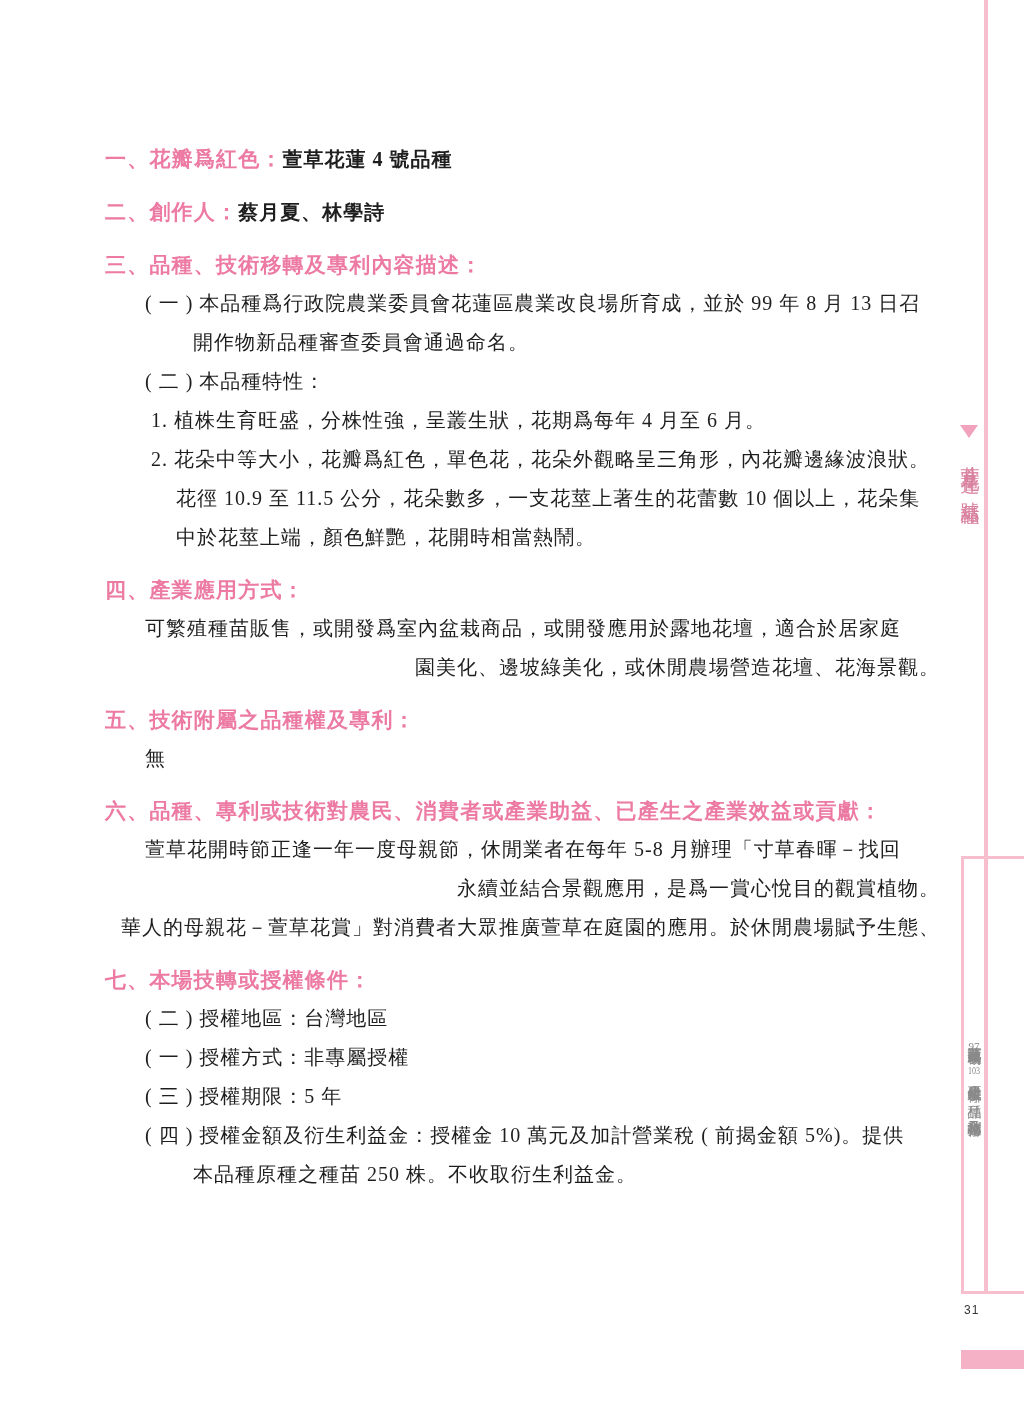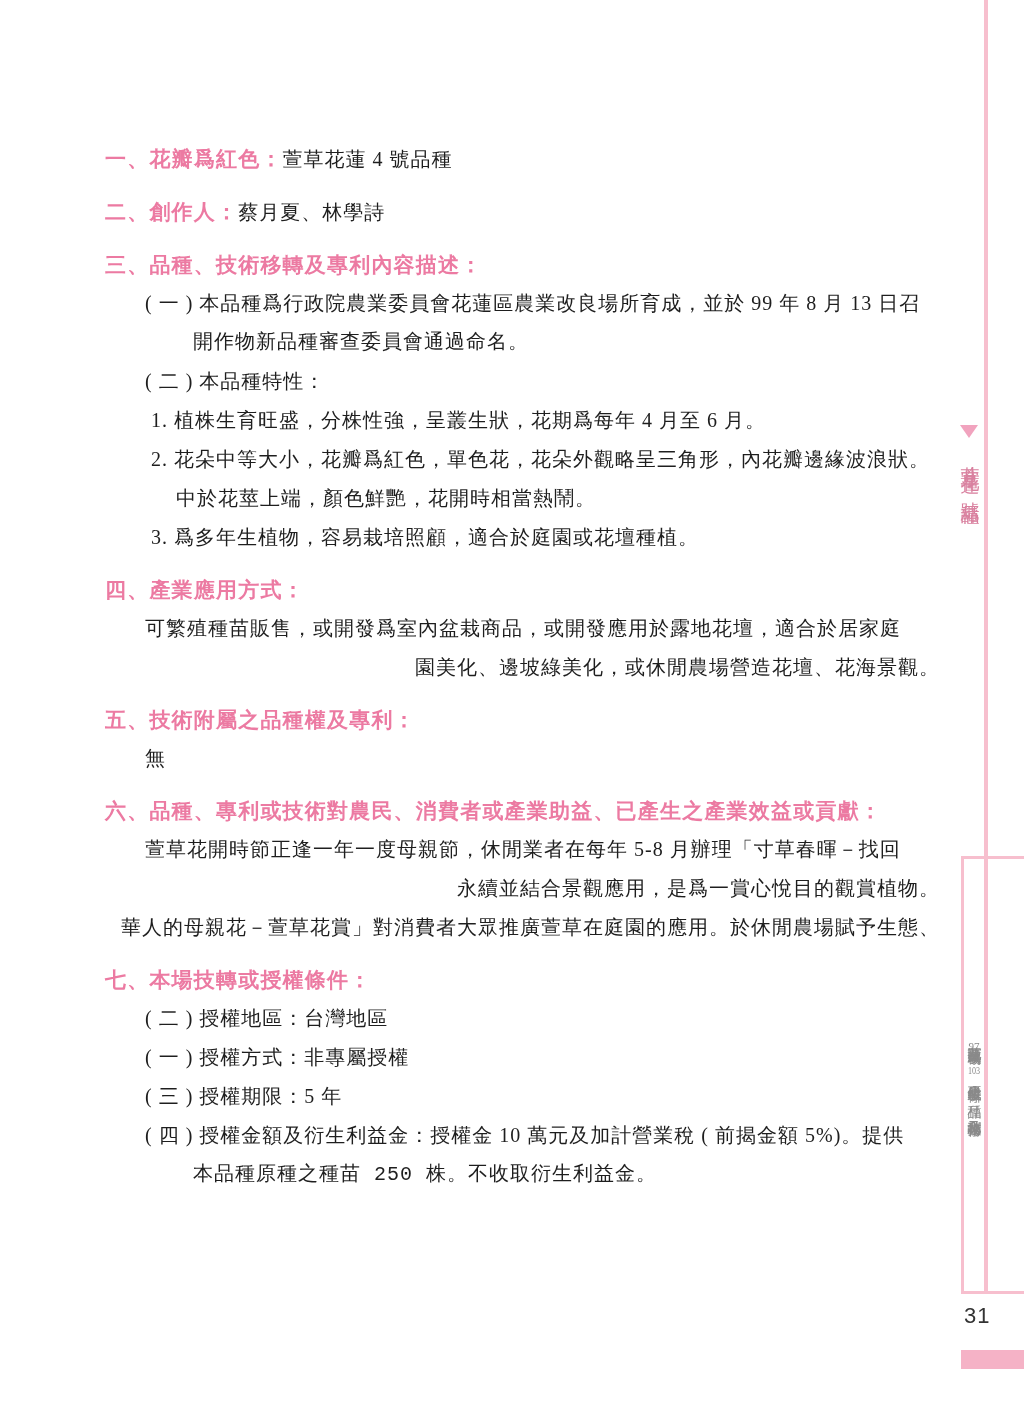--- a/index.html
+++ b/index.html
@@ -27,30 +27,30 @@
   .heading {
     font-family:"Liberation Sans","DejaVu Sans",sans-serif;
     font-weight:600;
     color:#ec7aa2;
     font-size:21px;
     letter-spacing:1.2px;
     margin-top:13px;
   }
   .heading .h-inline {
     font-family:"Liberation Serif","DejaVu Serif",serif;
-    font-weight:400;
+    font-weight:700;
     color:#1e1e1e;
     font-size:20px;
     letter-spacing:1px;
   }
   .ind0 { padding-left:0;text-align:right; }
   .ind1 { padding-left:40px; }
   .ind2 { padding-left:46px; }
   .ind3 { padding-left:71px; }
-  .ind4 { padding-left:88px;font-family:Liberation Mono, monospace; }
+  .ind4 { padding-left:88px; }
 
   
   .v-line {
     position:absolute;
     left:984px; top:0;
     width:4px; height:1293px;
     background:#f7bfce;
   }
   .tab-triangle {
     position:absolute;
@@ -103,21 +103,21 @@
   .box-text .yr {
     text-combine-upright:all;
     font-size:11px;
     letter-spacing:0;
   }
   .box-text .yr-dash { font-size:11px; }
   .page-num {
     position:absolute;
     left:964px; top:1303px;
     font-family:"Liberation Sans","DejaVu Sans",sans-serif;
-    font-size:22px;
+    font-size:12px;
     letter-spacing:1px;
     color:#333333;
   }
   .corner-bar {
     position:absolute;
     left:961px; top:1350px;
     width:63px; height:19px;
     background:#f5b2c6;
   }
 </style>
@@ -126,22 +126,22 @@
 
 <div class="content">
     <div class="line heading"><span class="h-label">一、花瓣爲紅色：</span><span class="h-inline">萱草花蓮 4 號品種</span></div>
     <div class="line heading"><span class="h-label">二、創作人：</span><span class="h-inline">蔡月夏、林學詩</span></div>
     <div class="line heading"><span class="h-label">三、品種、技術移轉及專利內容描述：</span></div>
     <div class="line body ind1">( 一 ) 本品種爲行政院農業委員會花蓮區農業改良場所育成，並於 99 年 8 月 13 日召</div>
     <div class="line body ind4">開作物新品種審查委員會通過命名。</div>
     <div class="line body ind1">( 二 ) 本品種特性：</div>
     <div class="line body ind2">1. 植株生育旺盛，分株性強，呈叢生狀，花期爲每年 4 月至 6 月。</div>
     <div class="line body ind2">2. 花朵中等大小，花瓣爲紅色，單色花，花朵外觀略呈三角形，內花瓣邊緣波浪狀。</div>
+    <div class="line body ind3">花徑 10.9 至 11.5 公分，花朵數多，一支花莖上著生的花蕾數 10 個以上，花朵集</div>
     <div class="line body ind3">中於花莖上端，顏色鮮艷，花開時相當熱鬧。</div>
-    <div class="line body ind2">3. 爲多年生植物，容易栽培照顧，適合於庭園或花壇種植。</div>
     <div class="line heading"><span class="h-label">四、產業應用方式：</span></div>
     <div class="line body ind1">可繁殖種苗販售，或開發爲室內盆栽商品，或開發應用於露地花壇，適合於居家庭</div>
     <div class="line body ind0">園美化、邊坡綠美化，或休閒農場營造花壇、花海景觀。</div>
     <div class="line heading"><span class="h-label">五、技術附屬之品種權及專利：</span></div>
     <div class="line body ind1">無</div>
     <div class="line heading"><span class="h-label">六、品種、專利或技術對農民、消費者或產業助益、已產生之產業效益或貢獻：</span></div>
     <div class="line body ind1">萱草花開時節正逢一年一度母親節，休閒業者在每年 5-8 月辦理「寸草春暉－找回</div>
     <div class="line body ind0">永續並結合景觀應用，是爲一賞心悅目的觀賞植物。</div>
     <div class="line body ind0">華人的母親花－萱草花賞」對消費者大眾推廣萱草在庭園的應用。於休閒農場賦予生態、</div>
     <div class="line heading"><span class="h-label">七、本場技轉或授權條件：</span></div>

